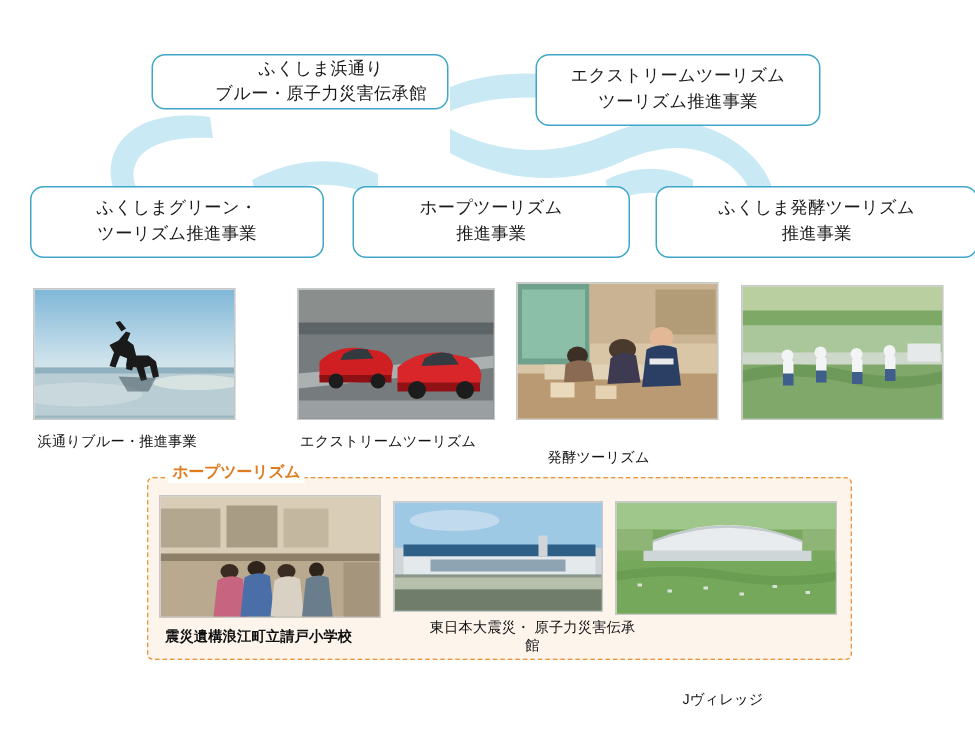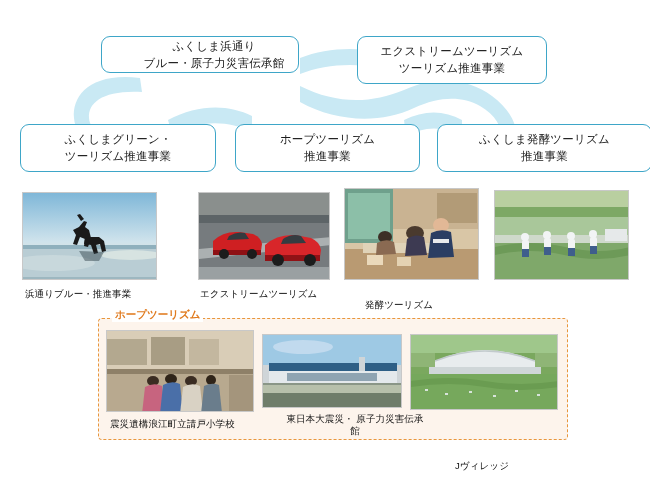--- a/index.html
+++ b/index.html
@@ -98,21 +98,21 @@
     font-weight: bold;
     color: #e07b1f;
     background: #ffffff;
     padding: 0 3px;
     white-space: nowrap;
   }
   #ph-5 { left: 106px; top: 330px; width: 148px; height: 82px; }
   #ph-6 { left: 262px; top: 334px; width: 140px; height: 74px; }
   #ph-7 { left: 410px; top: 334px; width: 148px; height: 76px; }
 
-  #cap-5 { left: 110px; top: 418px; }
+  #cap-5 { left: 110px; top: 418px; font-weight: bold; }
   #cap-6 { left: 285px; top: 413px; }
   #cap-7 { left: 455px; top: 420px; margin-top: 40px; }
   .caption.two-line { line-height: 1.25; white-space: normal; width: 140px; text-align: center; }
 </style>
 </head>
 <body>
 
 <div id="stage">
 
   <svg class="ribbon" viewBox="0 0 650 200">

